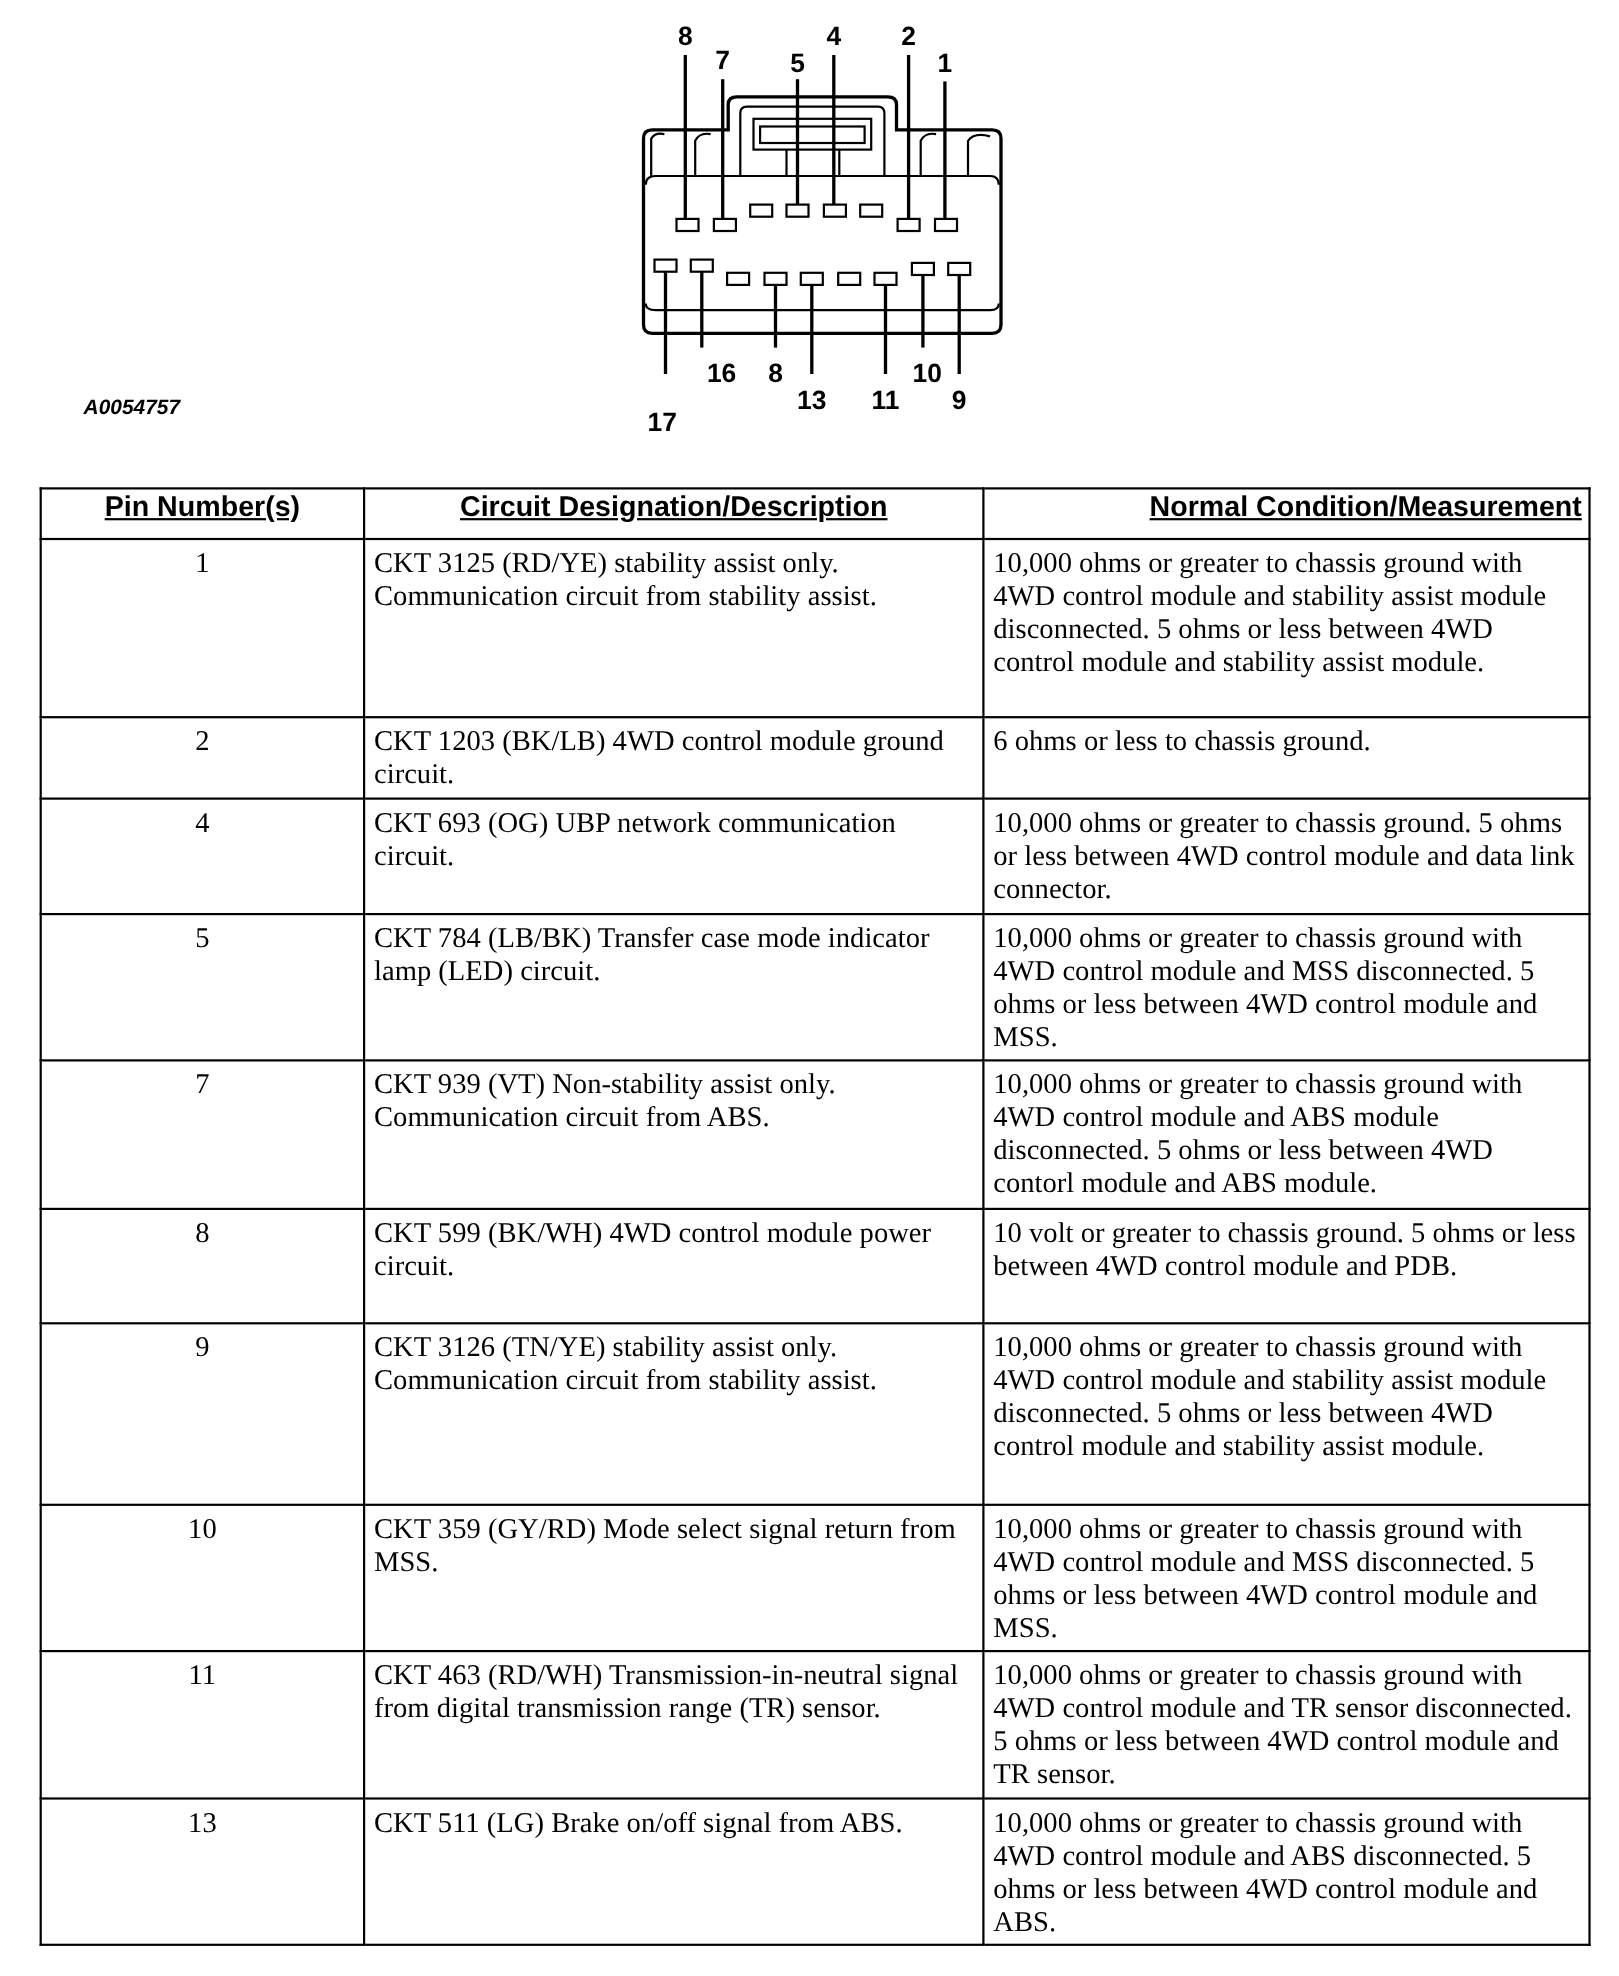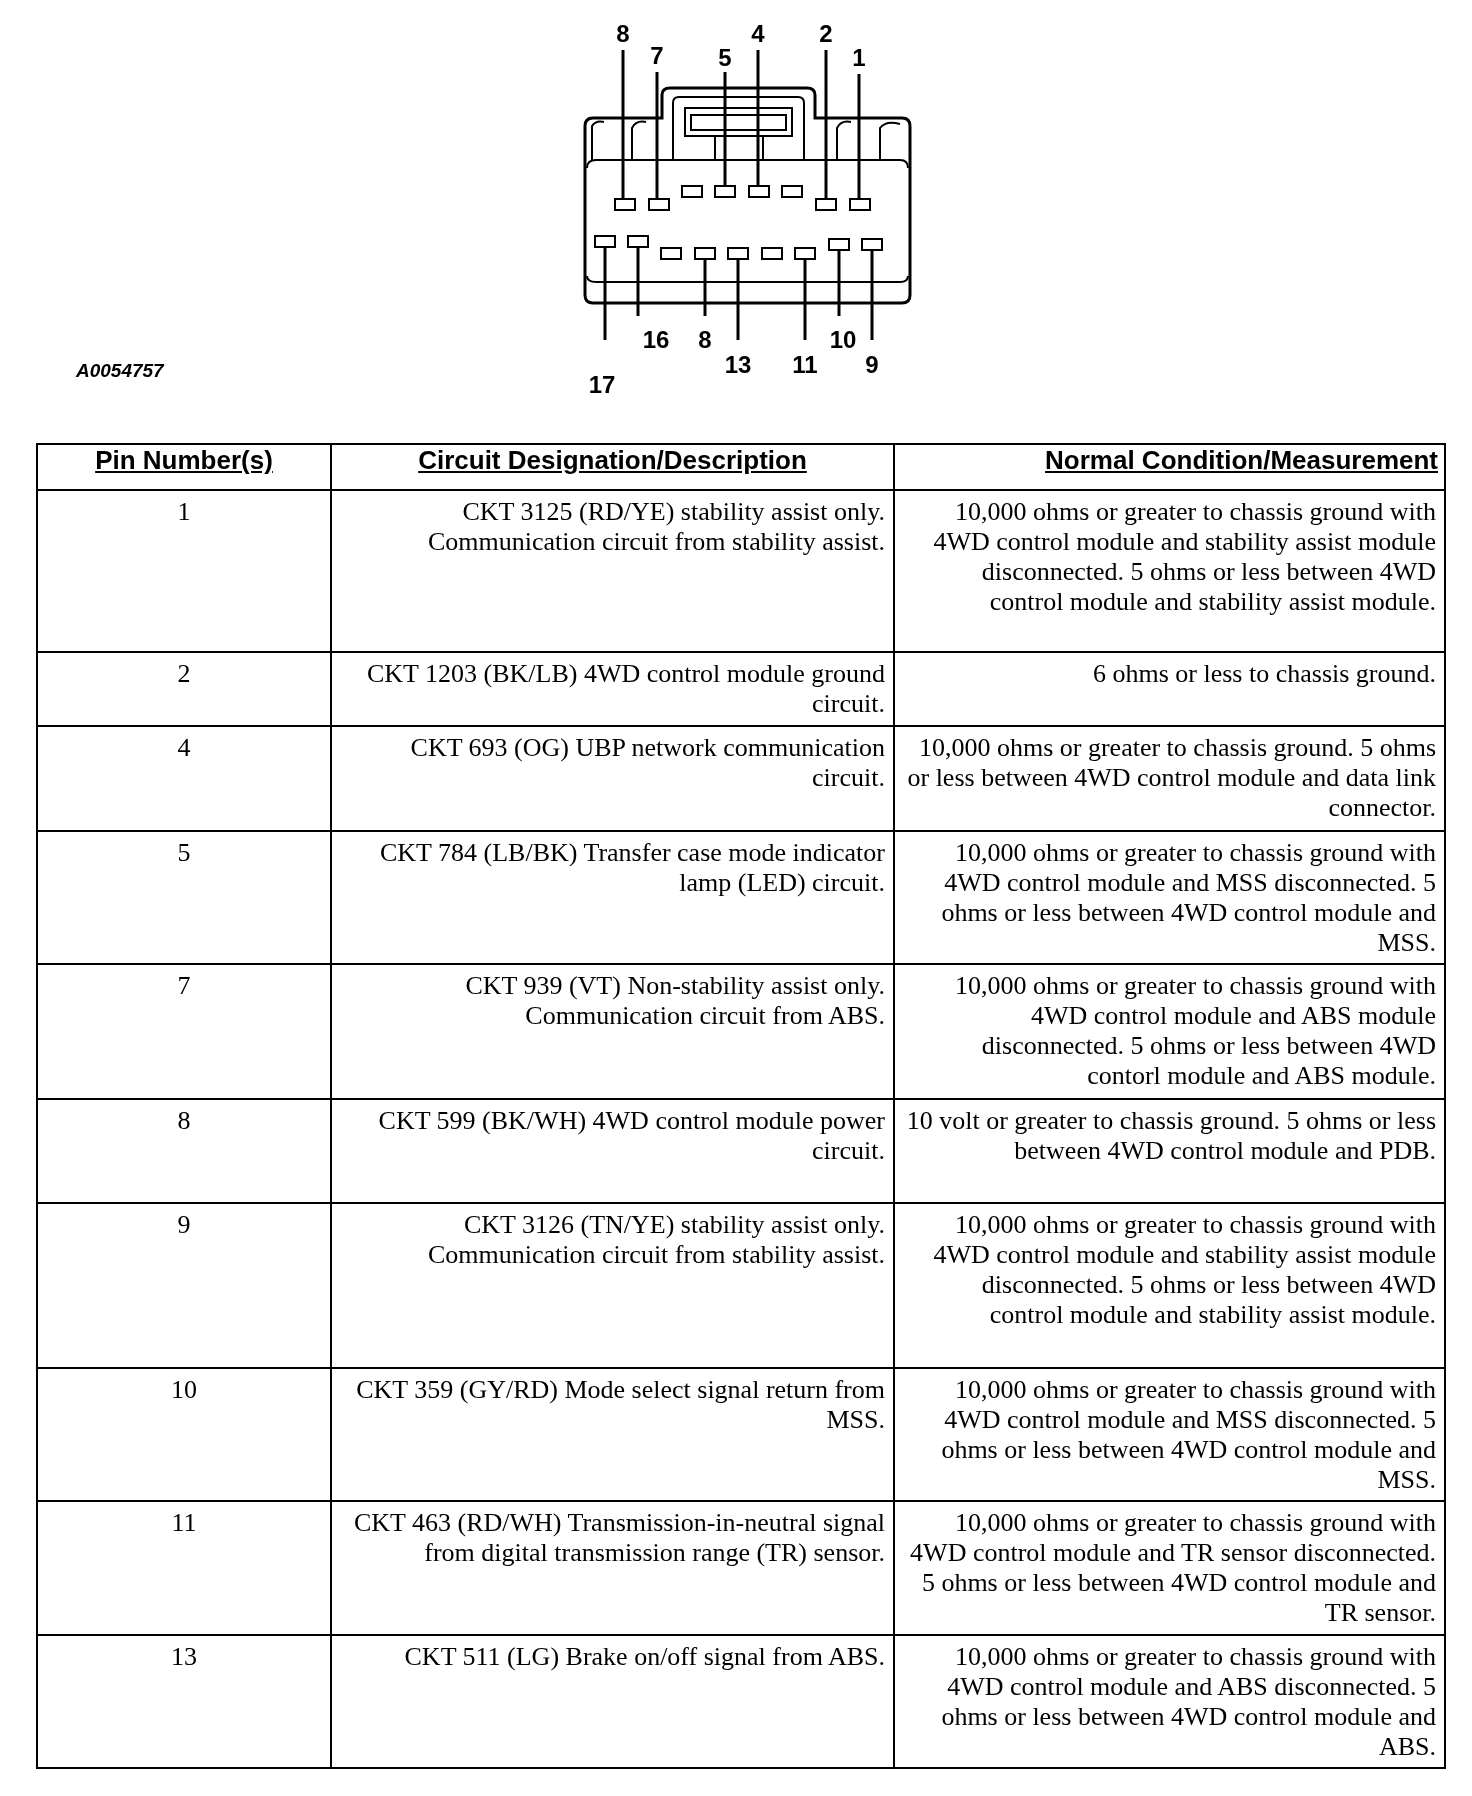--- a/index.html
+++ b/index.html
@@ -8,22 +8,22 @@
   .diagram svg { position: absolute; left: 0; top: 0; }
   .pin-label { position: absolute; font-family: "Liberation Sans", sans-serif; font-weight: bold; font-size: 24px; line-height: 24px; transform: translateX(-50%); }
   .figure-id { position: absolute; left: 76px; top: 360px; font-family: "Liberation Sans", sans-serif; font-weight: bold; font-size: 19px; font-style: italic; }
   table.pins { position: absolute; left: 36px; top: 443px; width: 1408px; border-collapse: collapse; table-layout: fixed; }
   table.pins th, table.pins td { border: 2px solid #000; vertical-align: top; }
   table.pins th { font-family: "Liberation Sans", sans-serif; font-weight: bold; font-size: 26px; height: 44px; padding: 0 6px; text-decoration: underline; }
   table.pins th.c1, table.pins th.c2 { text-align: center; }
   table.pins th.c3 { text-align: right; padding-left: 2px; }
   table.pins td { font-family: "Liberation Serif", serif; font-size: 26px; line-height: 30px; padding: 6px 8px 4px 8px; }
   td.pin { text-align: center; }
-  td.desc { text-align: right; }
-  td.meas { text-align: right; padding-left: 18px; border-radius: 18px; }
+  td.desc { text-align: left; }
+  td.meas { text-align: left; padding-left: 18px; border-radius: 18px; }
   col.w1 { width: 294px; }
   col.w2 { width: 563px; }
   col.w3 { width: 551px; }
 </style>
 </head>
 <body>
 
 <div class="diagram">
   <svg width="380" height="390" viewBox="0 0 380 390">
     <g fill="none" stroke="#000" stroke-width="3">

